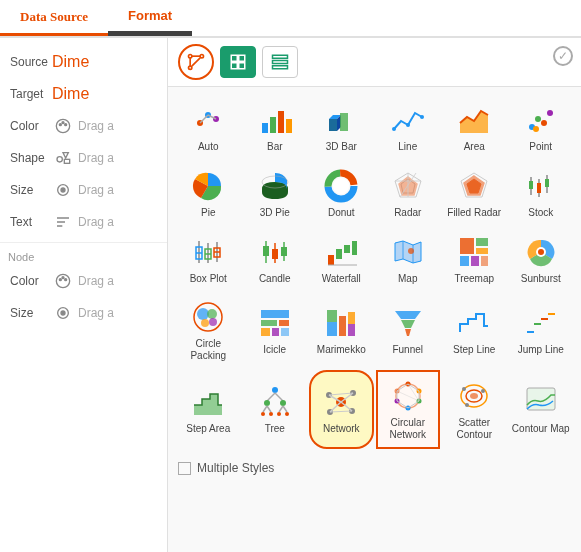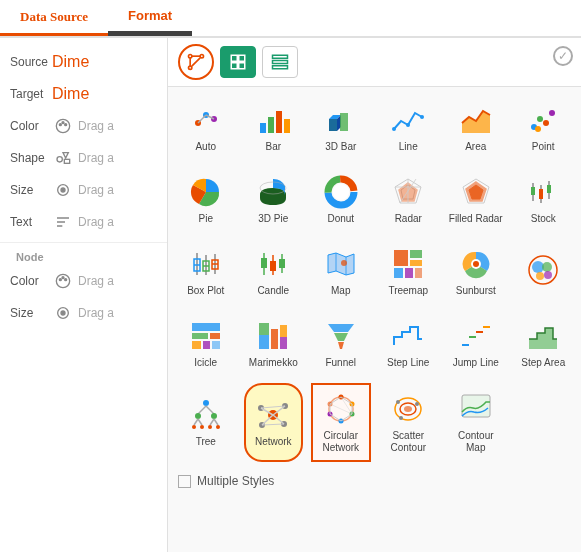--- a/index.html
+++ b/index.html
@@ -70,22 +70,22 @@
       height: 22px;
       display: flex;
       align-items: center;
       justify-content: center;
       margin-right: 4px;
       color: #888;
     }
     .section-label {
       font-size: 11px;
       color: #999;
-      padding: 4px 16px 2px;
-      font-weight: bold;
+      padding: 4px 8px 2px;
+      font-weight: normal;
     }
     .divider {
       border-top: 1px solid #eee;
       margin: 4px 0;
     }
 
     
     .right-panel {
       flex: 1;
       background: #f9f9f9;
@@ -142,21 +142,21 @@
       align-items: center;
       justify-content: center;
       color: #aaa;
       font-size: 12px;
     }
 
     
     .chart-grid {
       display: grid;
       grid-template-columns: repeat(6, 1fr);
-      gap: 8px;
+      gap: 2px;
       padding: 8px;
     }
 
     .chart-item {
       display: flex;
       flex-direction: column;
       align-items: center;
       justify-content: center;
       padding: 6px 2px;
       border-radius: 4px;
@@ -491,20 +491,32 @@
             <rect x="5" y="11" width="6" height="10" fill="#4caf50"></rect>
             <line x1="17" y1="8" x2="17" y2="28" stroke="#e84c00" stroke-width="1.5"></line>
             <rect x="14" y="14" width="6" height="10" fill="#e84c00"></rect>
             <line x1="26" y1="7" x2="26" y2="26" stroke="#4caf50" stroke-width="1.5"></line>
             <rect x="23" y="12" width="6" height="9" fill="#4caf50"></rect>
           </svg>
         </div>
         <span class="chart-label">Candle</span>
       </div>
 
+      <div class="chart-item">
+        <div class="chart-icon">
+          <svg width="34" height="34" viewBox="0 0 34 34">
+            <rect x="4" y="20" width="6" height="10" fill="#e84c00"></rect>
+            <rect x="12" y="14" width="6" height="10" fill="#4caf50"></rect>
+            <rect x="20" y="10" width="6" height="8" fill="#4caf50"></rect>
+            <rect x="28" y="6" width="5" height="14" fill="#4caf50"></rect>
+            <line x1="4" y1="30" x2="33" y2="30" stroke="#aaa" stroke-width="1"></line>
+          </svg>
+        </div>
+        <span class="chart-label">Waterfall</span>
+      </div>
 
 
       <div class="chart-item">
         <div class="chart-icon">
           <svg width="34" height="34" viewBox="0 0 34 34">
             <path d="M4,8 L12,6 L22,10 L30,7 L30,26 L22,28 L12,24 L4,26 Z" fill="#b3d4f5" stroke="#2196f3" stroke-width="1"></path>
             <path d="M12,6 L12,24" stroke="#2196f3" stroke-width="0.8" fill="none"></path>
             <path d="M22,10 L22,28" stroke="#2196f3" stroke-width="0.8" fill="none"></path>
             <circle cx="20" cy="16" r="3" fill="#e84c00" opacity="0.7"></circle>
           </svg>
@@ -543,20 +555,21 @@
       <div class="chart-item">
         <div class="chart-icon">
           <svg width="34" height="34" viewBox="0 0 34 34">
             <circle cx="17" cy="17" r="14" fill="none" stroke="#e84c00" stroke-width="1.5"></circle>
             <circle cx="12" cy="14" r="6" fill="#2196f3" opacity="0.7"></circle>
             <circle cx="21" cy="14" r="5" fill="#4caf50" opacity="0.7"></circle>
             <circle cx="14" cy="23" r="4" fill="#ff9800" opacity="0.7"></circle>
             <circle cx="22" cy="22" r="4" fill="#9c27b0" opacity="0.7"></circle>
           </svg>
         </div>
+        <span class="chart-label">Circle Packing</span>
       </div>
 
       <div class="chart-item">
         <div class="chart-icon">
           <svg width="34" height="34" viewBox="0 0 34 34">
             <rect x="3" y="4" width="28" height="8" fill="#2196f3" opacity="0.8"></rect>
             <rect x="3" y="14" width="16" height="6" fill="#4caf50" opacity="0.8"></rect>
             <rect x="21" y="14" width="10" height="6" fill="#e84c00" opacity="0.8"></rect>
             <rect x="3" y="22" width="9" height="8" fill="#ff9800" opacity="0.8"></rect>
             <rect x="14" y="22" width="7" height="8" fill="#9c27b0" opacity="0.8"></rect>

